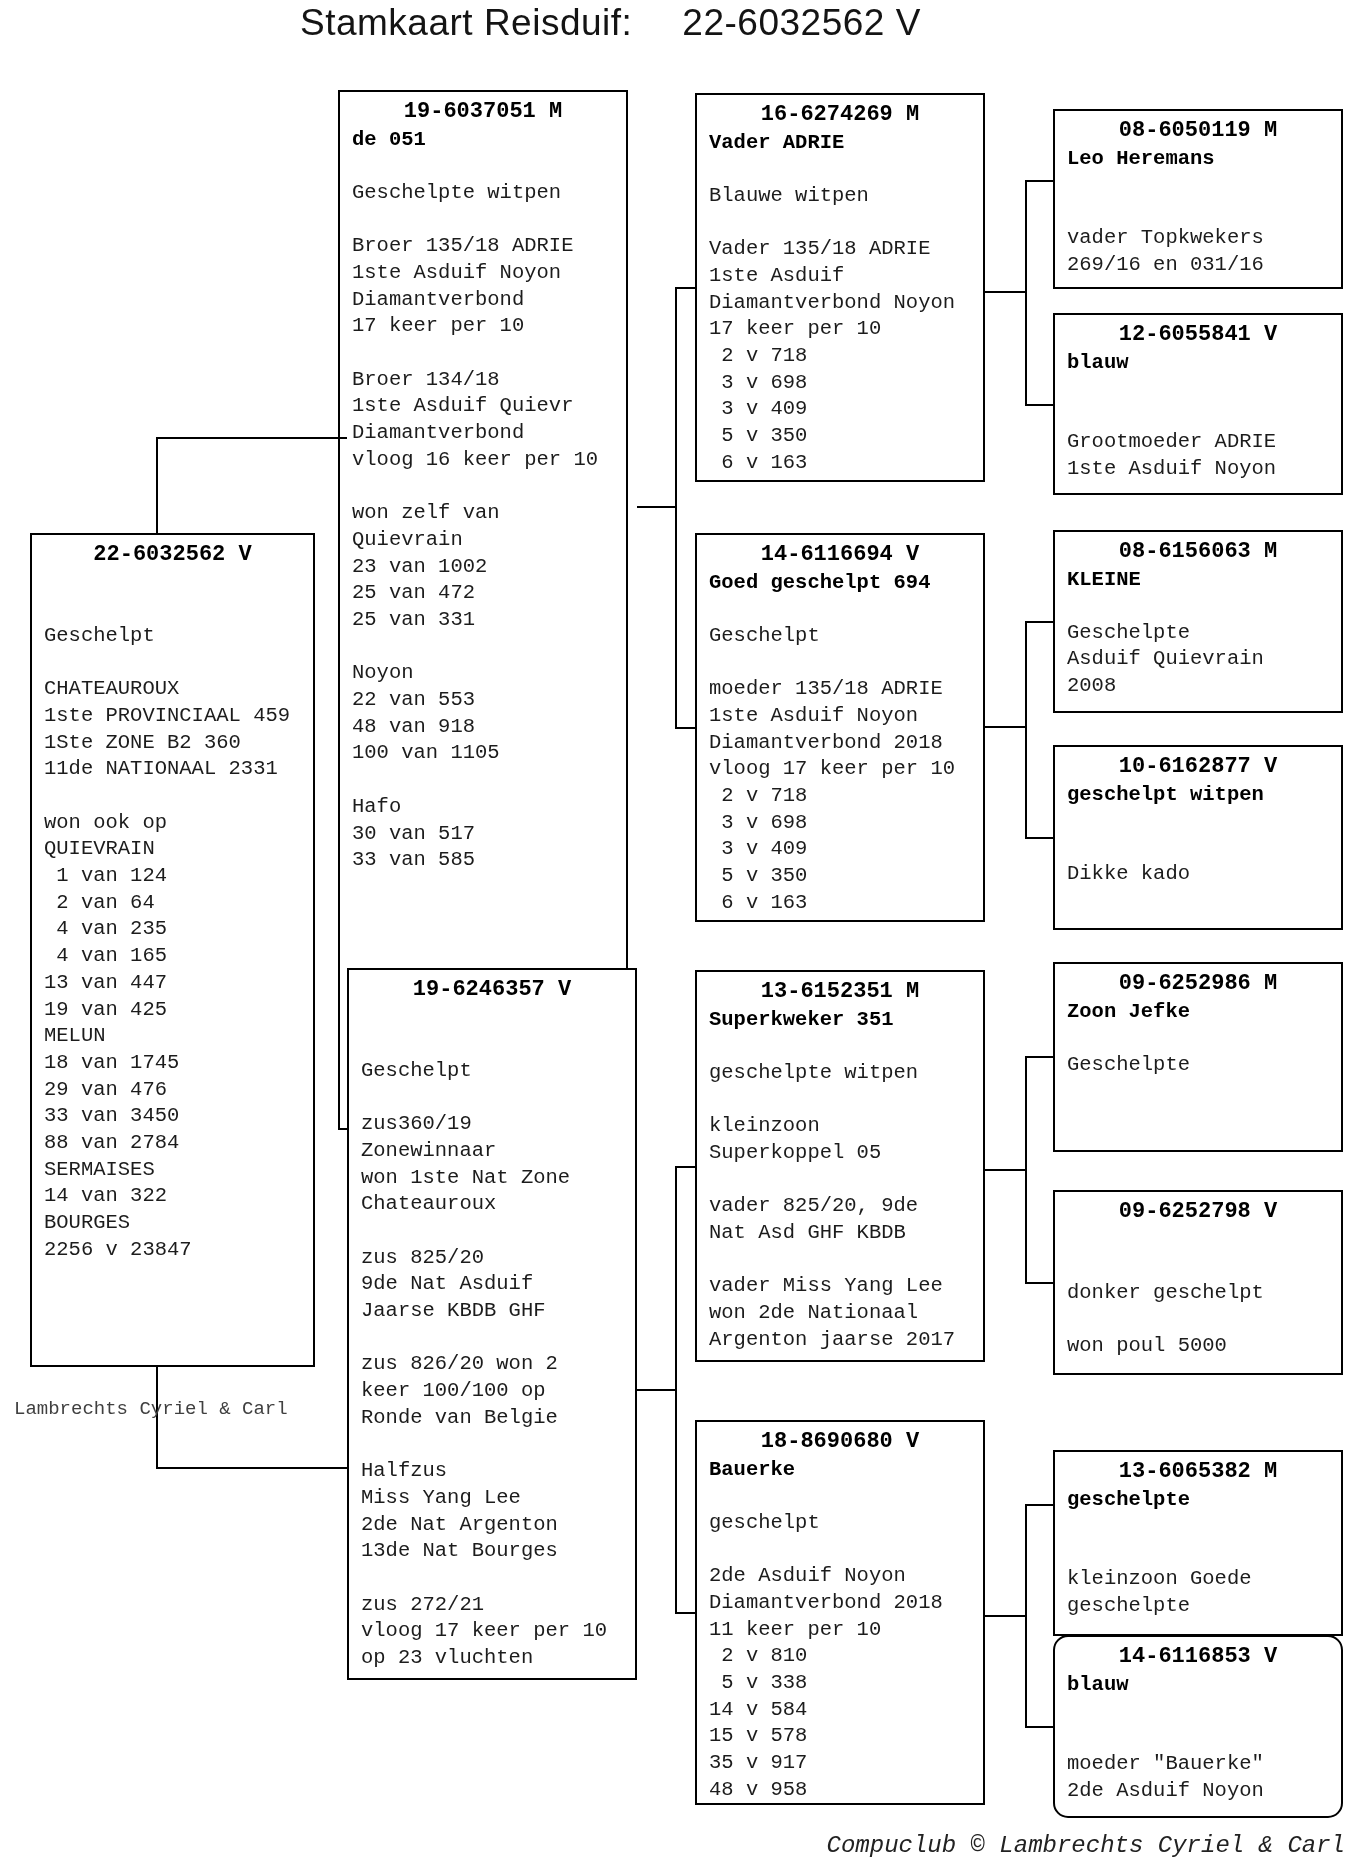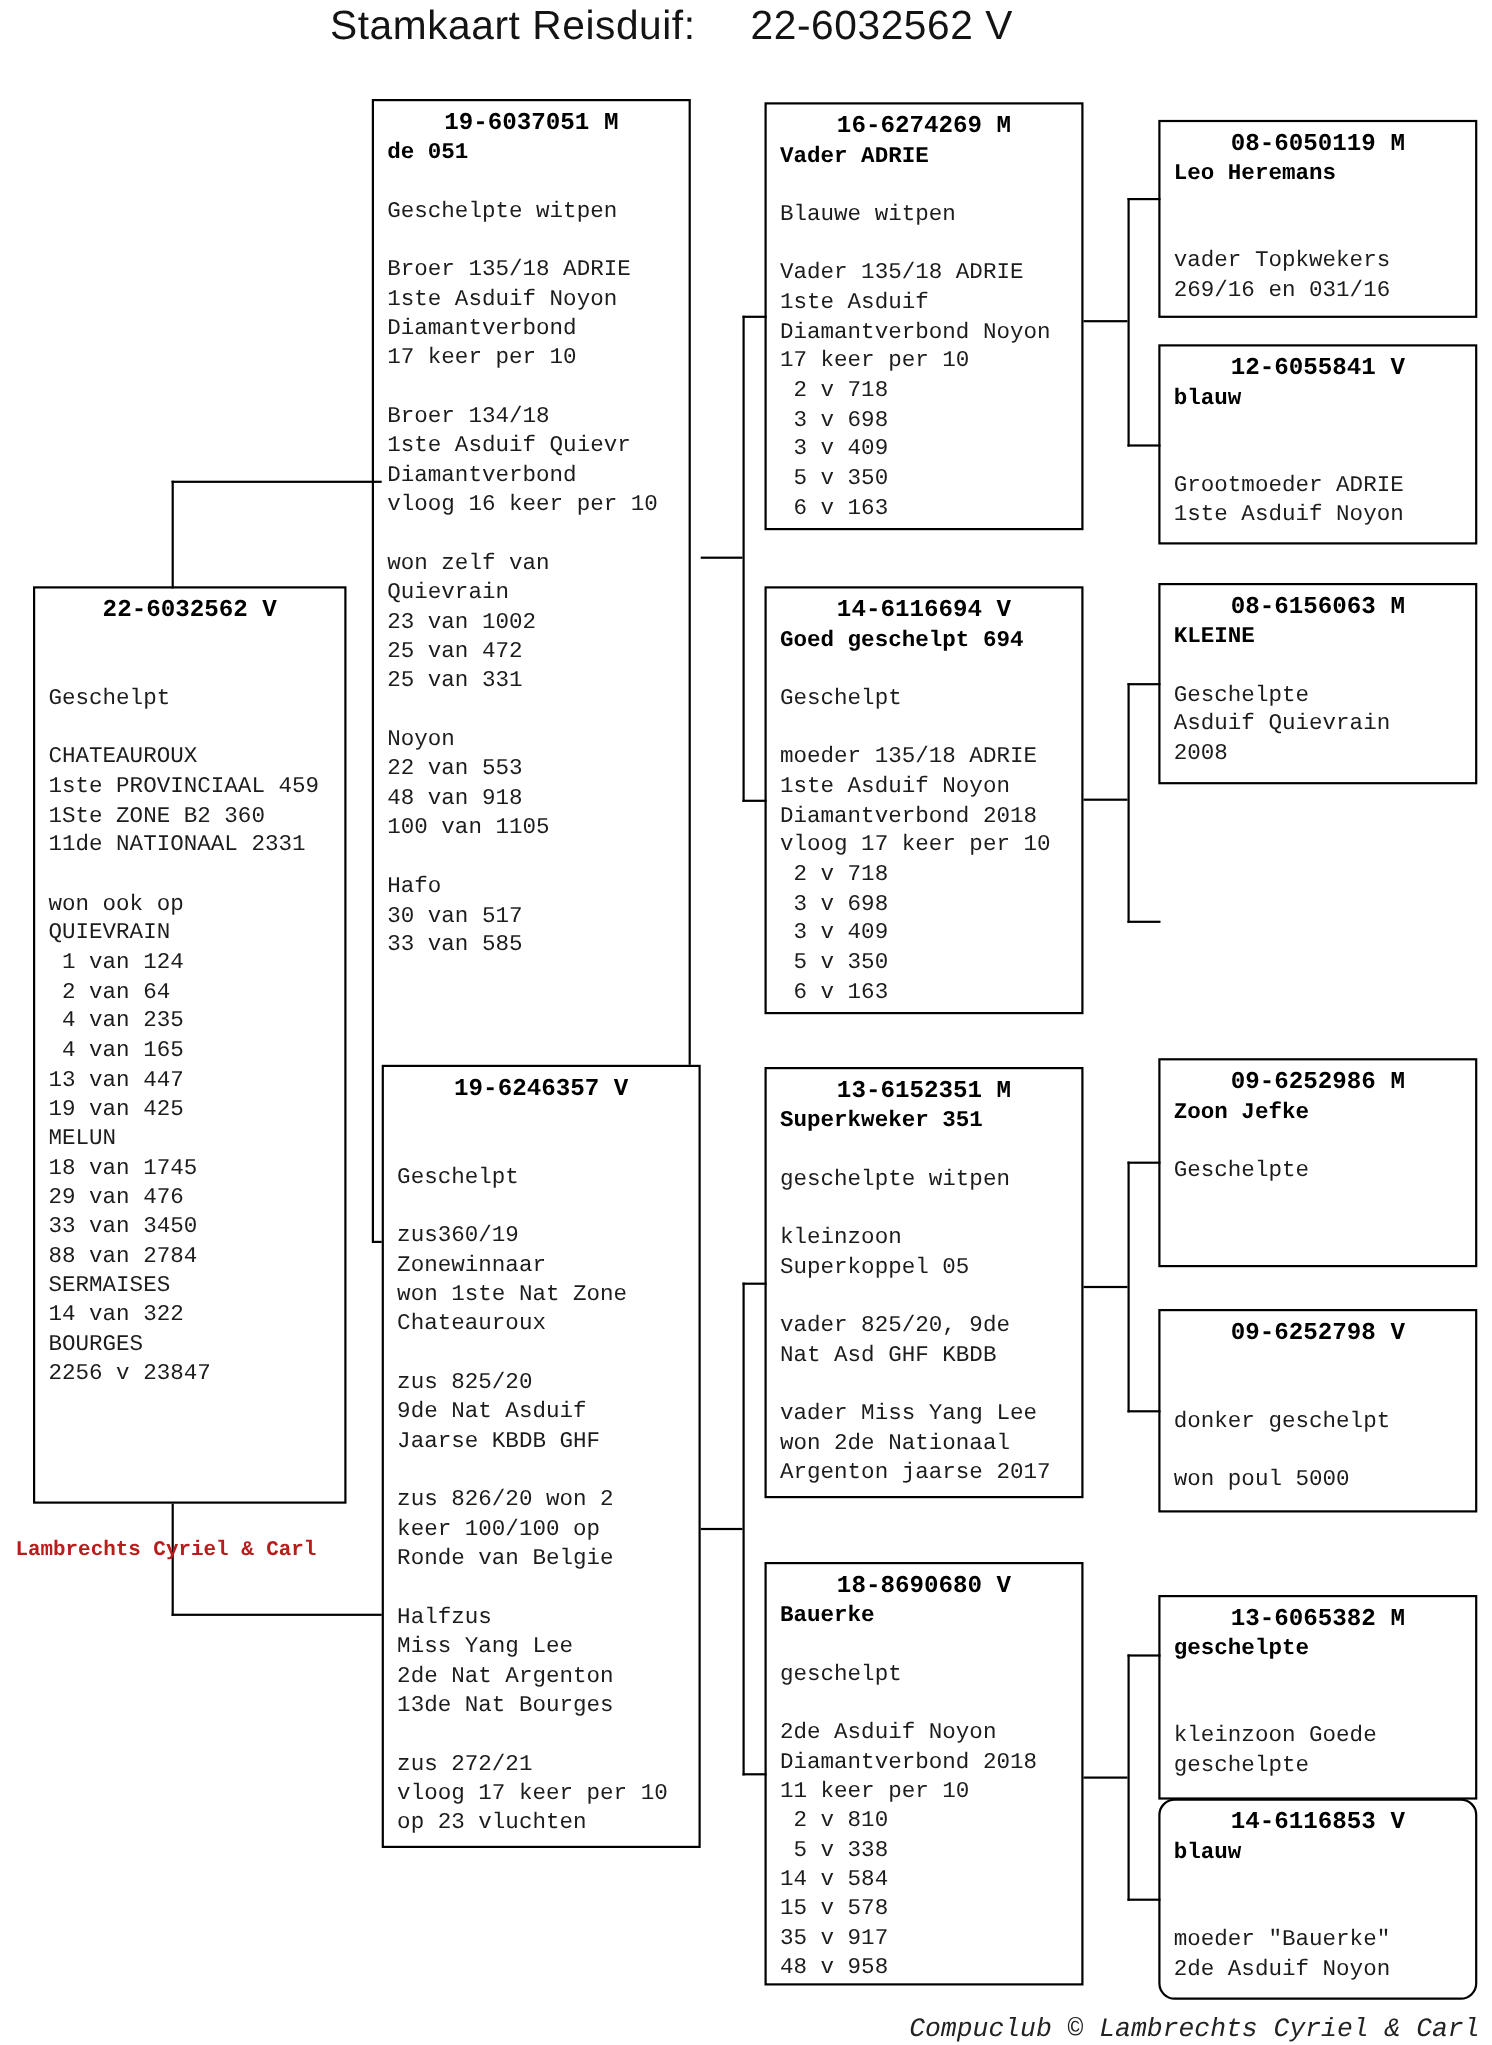--- a/index.html
+++ b/index.html
@@ -30,21 +30,21 @@
     line-height:27px; min-height:27px; padding-left:12px;
     white-space:pre; color:#000;
   }
   .pbox-lines {
     font-size:20.5px; line-height:26.7px; padding-left:12px;
     white-space:pre; color:#1c1c1c;
   }
   .conn { position:absolute; background:#000; }
   .footer-left {
     position:absolute; left:14px; top:1398px;
-    font-weight:bold; font-size:19px; white-space:pre; color:#b91c1c;
+    font-weight:normal; font-size:19px; white-space:pre; color:#404040;
   }
   .footer-right {
     position:absolute; right:11px; top:1832px;
     font-style:italic; font-size:24px; white-space:pre; color:#222;
   }
 </style>
 </head>
 <body>
 
 <div id="page">
@@ -226,20 +226,27 @@
 1ste Asduif Noyon</div>
   </div>
   <div class="pbox" style="left: 1053px; top: 530px; width: 290px; height: 183px;">
     <div class="pbox-ring">08-6156063 M</div>
     <div class="pbox-name">KLEINE</div>
     <div class="pbox-lines"> 
 Geschelpte
 Asduif Quievrain
 2008</div>
   </div>
+  <div class="pbox" style="left: 1053px; top: 745px; width: 290px; height: 185px;">
+    <div class="pbox-ring">10-6162877 V</div>
+    <div class="pbox-name">geschelpt witpen</div>
+    <div class="pbox-lines"> 
+ 
+Dikke kado</div>
+  </div>
   <div class="pbox" style="left: 1053px; top: 962px; width: 290px; height: 190px;">
     <div class="pbox-ring">09-6252986 M</div>
     <div class="pbox-name">Zoon Jefke</div>
     <div class="pbox-lines"> 
 Geschelpte</div>
   </div>
   <div class="pbox" style="left: 1053px; top: 1190px; width: 290px; height: 185px;">
     <div class="pbox-ring">09-6252798 V</div>
     <div class="pbox-name"> </div>
     <div class="pbox-lines"> 

